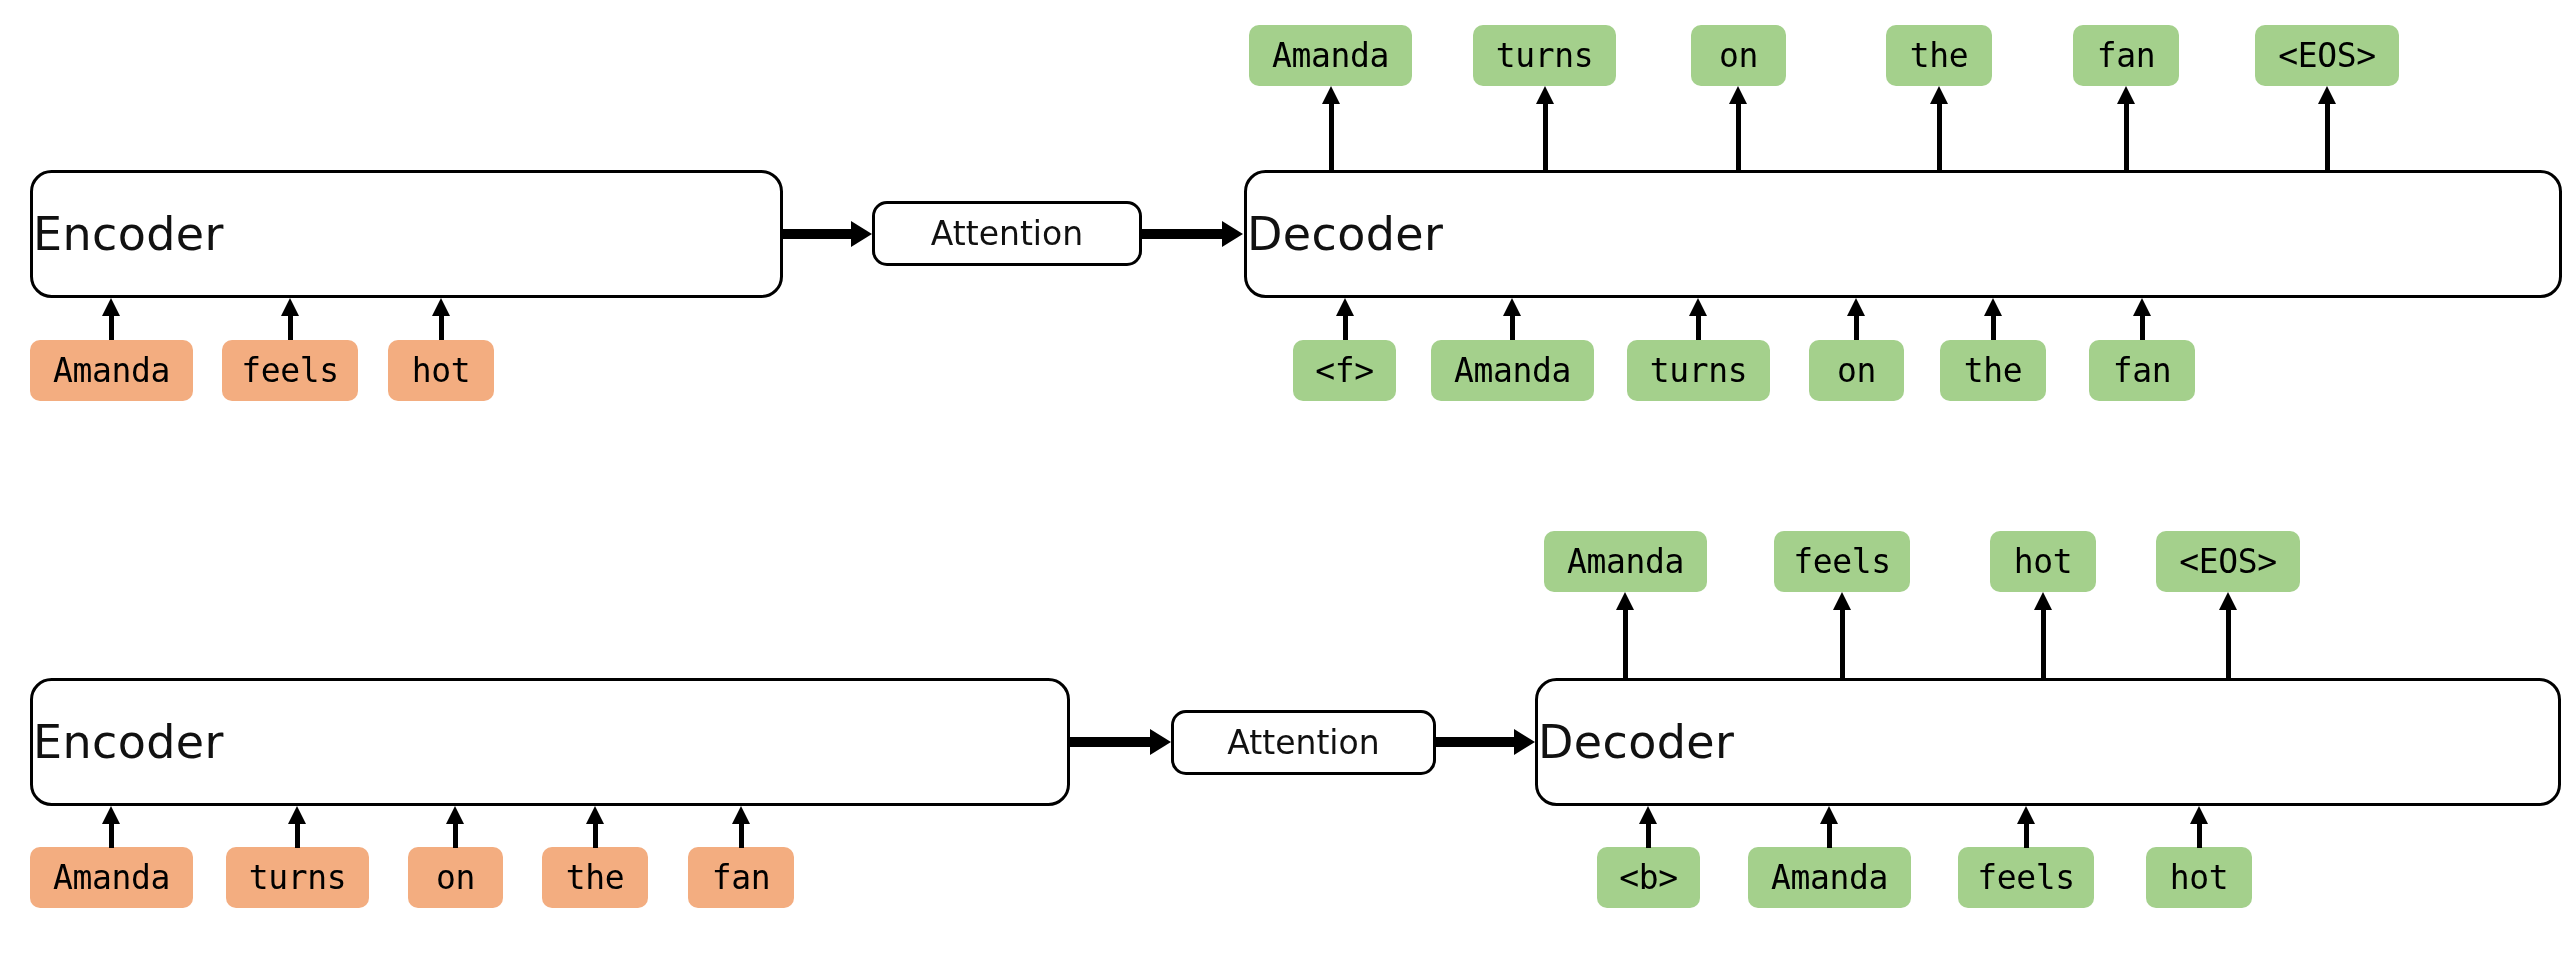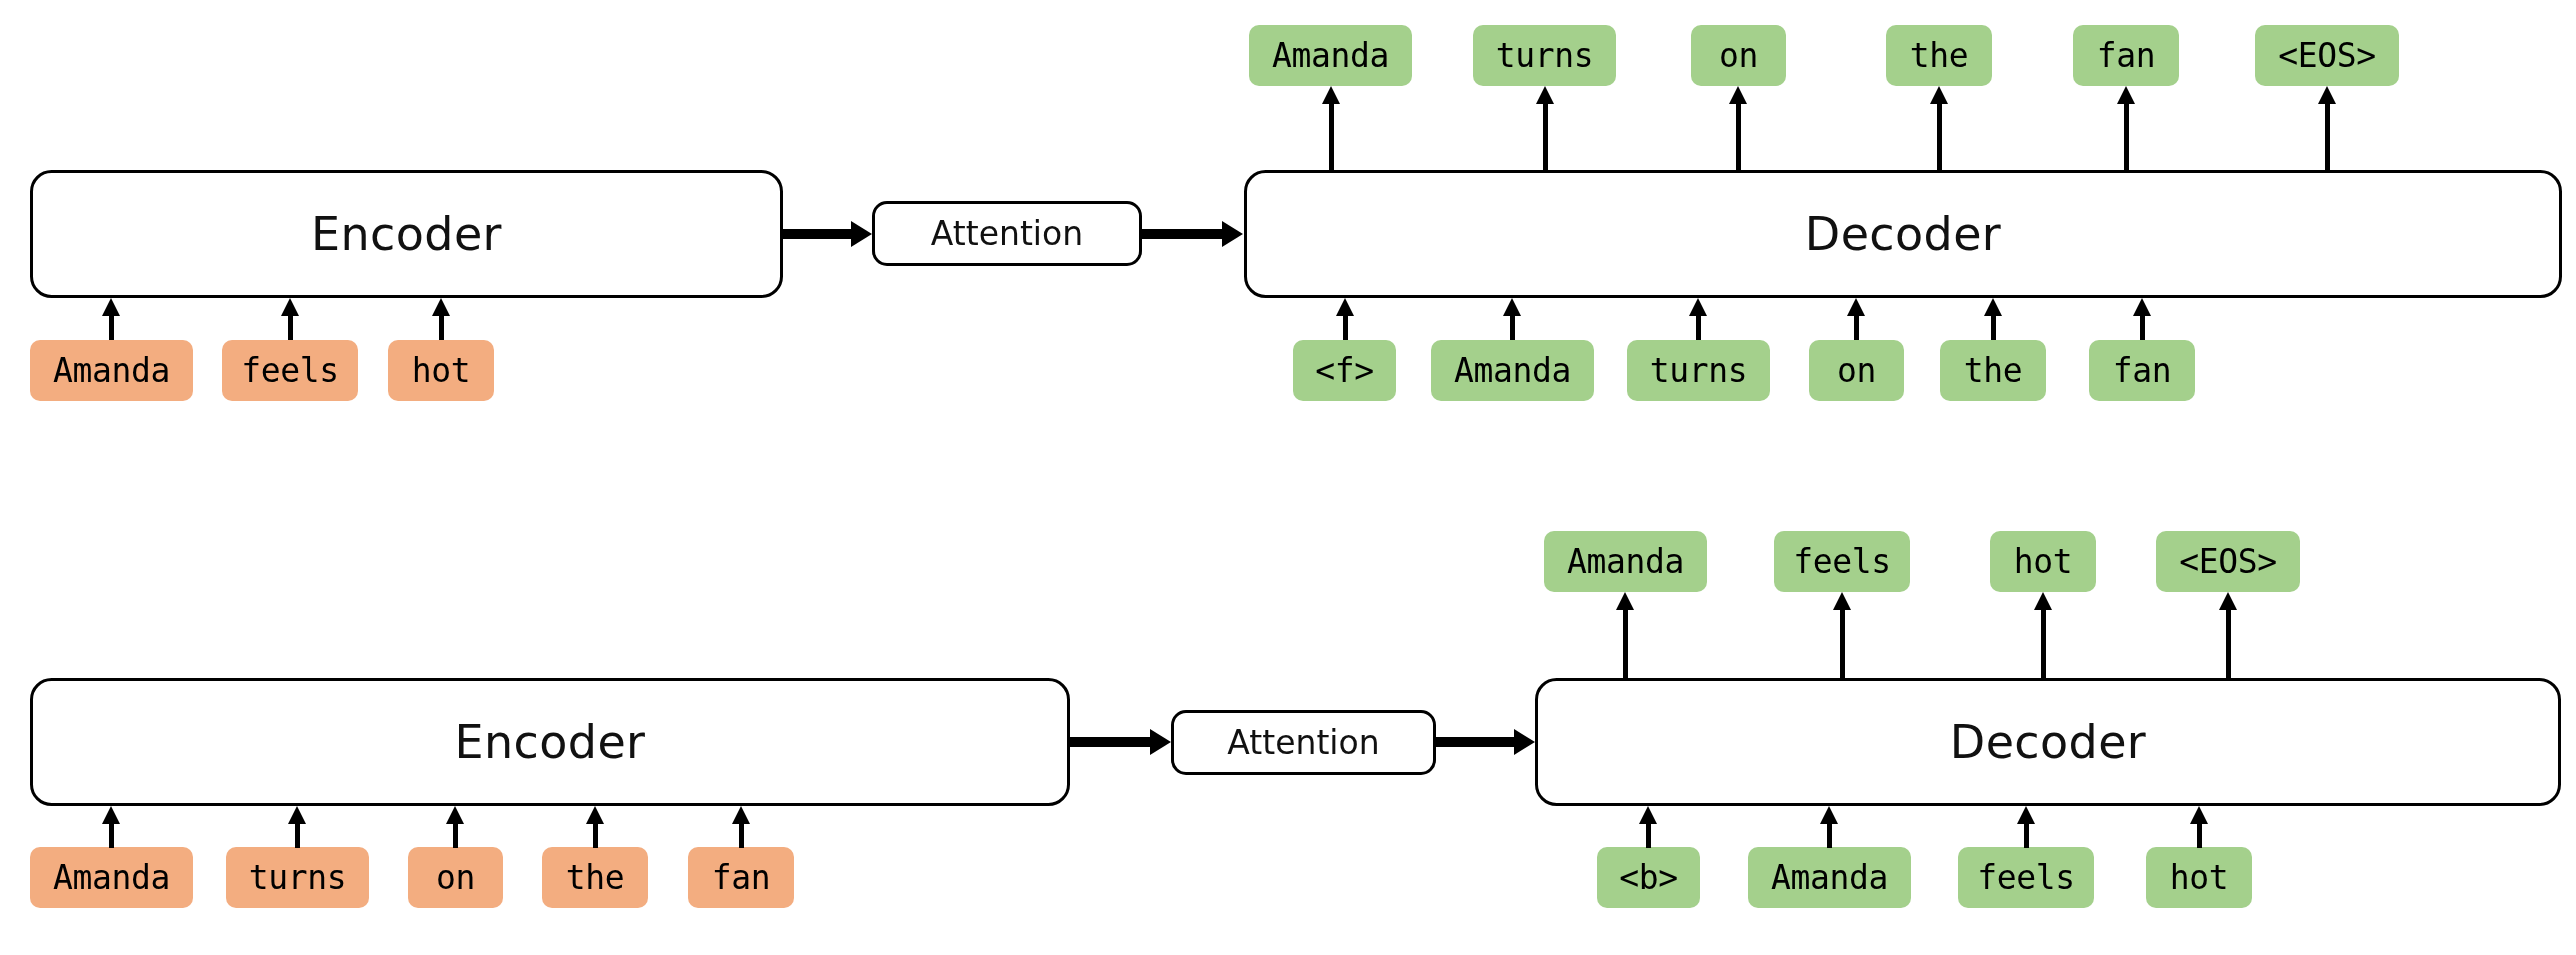--- a/index.html
+++ b/index.html
@@ -17,21 +17,21 @@
   }
   
   .module-box{
     position:absolute;
     box-sizing:border-box;
     background:#ffffff;
     border:3.3px solid #000000;
     border-radius:21.6px;
     display:flex;
     align-items:center;
-    justify-content:center;
+    justify-content:flex-start;
   }
   .module-label{
     font-family:"DejaVu Sans", sans-serif;
     font-size:46px;
     line-height:1;
     color:#111111;
     white-space:nowrap;
     letter-spacing:0.4px;
   }
   

